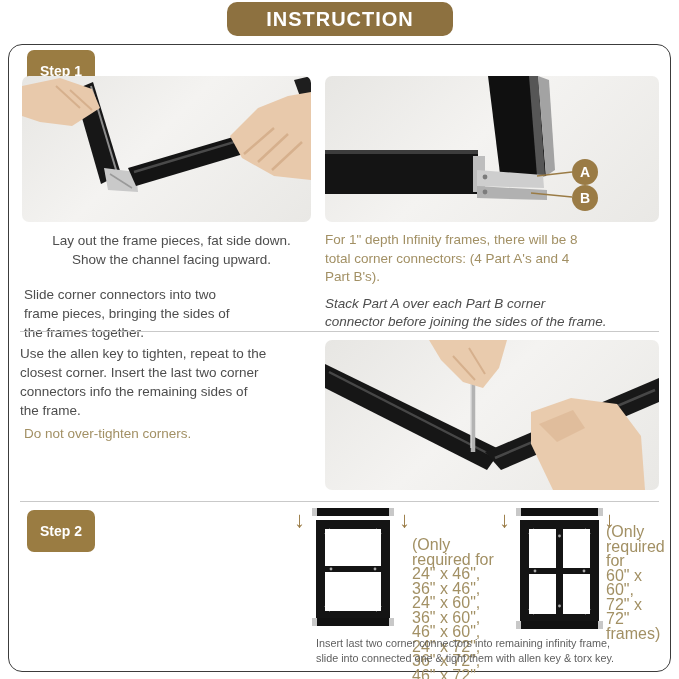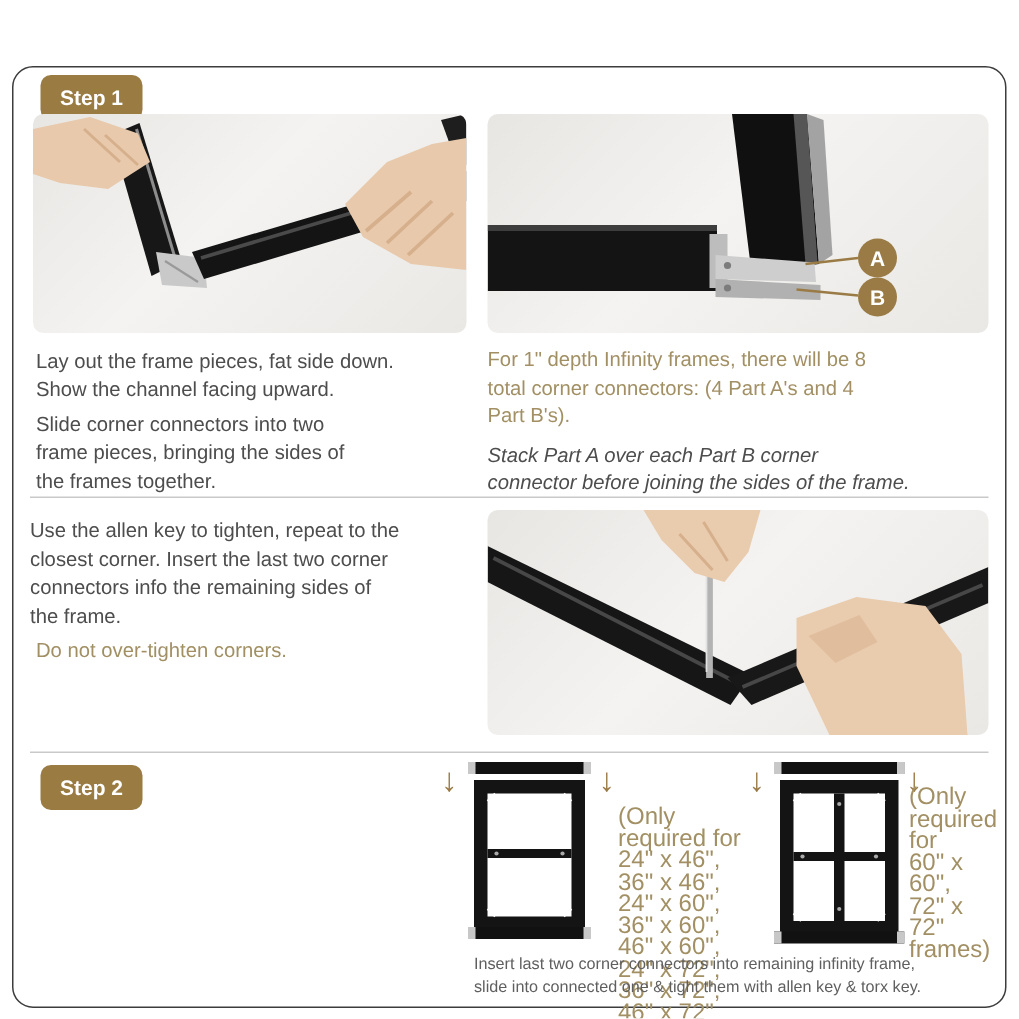--- a/index.html
+++ b/index.html
@@ -10,37 +10,37 @@
   
   .header-badge{position:absolute;left:227px;top:2px;width:226px;height:34px;
     background:#8d7140;border-radius:10px;display:flex;align-items:center;justify-content:center;}
   .header-badge span{color:#ffffff;font-size:20px;font-weight:bold;letter-spacing:1px;}
 
   
   .main-box{position:absolute;left:8px;top:44px;width:661px;height:626px;
     border:1.5px solid #3c3c3c;border-radius:14px;background:#ffffff;}
 
   .step-badge{position:absolute;background:#9a7c42;border-radius:7px;color:#fff;
-    font-size:14px;font-weight:bold;padding:7px 13px;line-height:16px;}
+    font-size:14px;font-weight:bold;padding:13px 13px;line-height:16px;}
   .step1-badge{left:27px;top:50px;}
   .step2-badge{left:27px;top:510px;}
 
   .photo{position:absolute;border-radius:7px;overflow:hidden;
     background:linear-gradient(135deg,#e7e6e3 0%,#f4f3f1 45%,#e9e8e5 100%);}
   .photo1{left:22px;top:76px;width:289px;height:146px;}
   .photo2{left:325px;top:76px;width:334px;height:146px;}
   .photo3{left:325px;top:340px;width:334px;height:150px;}
   .photo svg{display:block;width:100%;height:100%;}
 
   .txt{font-size:13.5px;line-height:19px;color:#4d4d4d;}
   .gold{color:#a29064;}
   .small-gold{font-size:16px;line-height:14.5px;color:#a29064;}
 
   .s1-left{position:absolute;left:24px;top:231px;width:295px;}
-  .s1-left .p1{margin:0 0 4px 0;}
+  .s1-left .p1{margin:0 0 16px 0;text-align:center;}
   .s1-right{position:absolute;left:325px;top:231px;width:338px;}
   .s1-right .p1{margin:0 0 8px 0;line-height:18.5px;}
   .s1-right .p2{margin:0;line-height:18.5px;font-style:italic;}
 
   .divider{position:absolute;left:20px;width:639px;height:1px;background:#c9c9c9;}
   .div1{top:331px;} .div2{top:501px;}
 
   .mid-left{position:absolute;left:20px;top:344px;width:300px;}
   .mid-left .warn{margin-top:0px;}
 
@@ -66,20 +66,23 @@
     background:#9a7b45;color:#ffffff;font-size:14px;font-weight:bold;
     display:flex;align-items:center;justify-content:center;}
   .lab-a{left:572px;top:159px;}
   .lab-b{left:572px;top:185px;}
 </style>
 </head>
 <body>
 
 <div class="page">
 
+  <div class="header-badge">
+    <span>INSTRUCTION</span>
+  </div>
 
   <div class="main-box"></div>
 
   <div class="step-badge step1-badge">Step 1</div>
 
   <div class="photo photo1">
     <svg viewBox="0 0 289 146">
       <polygon points="272,4 289,0 289,34 280,26" fill="#1e1e1e"></polygon>
       <polygon points="52,14 71,6 99,98 79,108" fill="#171717"></polygon>
       <line x1="69" y1="10" x2="95" y2="97" stroke="#8d8d8d" stroke-width="2"></line>

